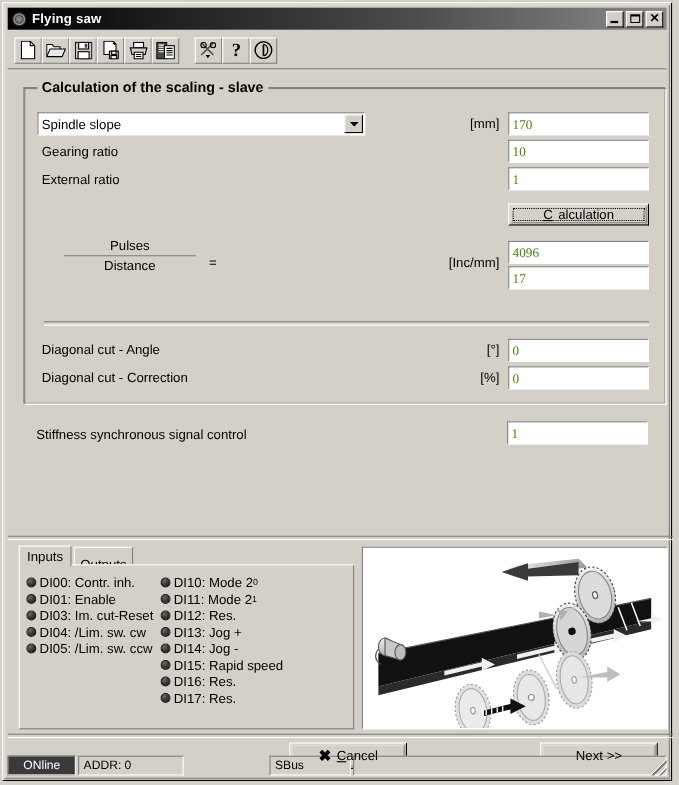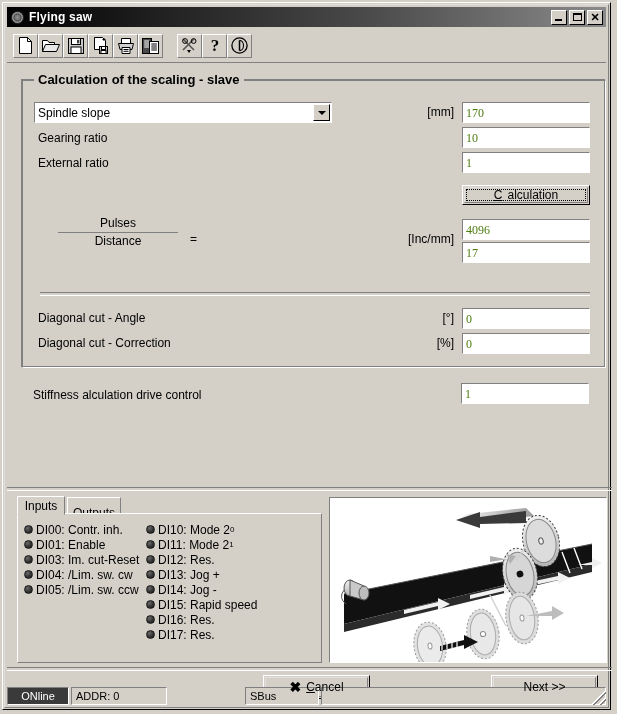--- a/index.html
+++ b/index.html
@@ -381,21 +381,21 @@
 
        <div class="lbl" style="left:16px;top:231px;">Diagonal cut - Angle</div>
        <div class="unit" style="left:370px;top:231px;width:62px;">[°]</div>
        <div class="field" style="left:440px;top:228px;width:128px;height:21px;">0</div>
 
        <div class="lbl" style="left:16px;top:256px;">Diagonal cut - Correction</div>
        <div class="unit" style="left:370px;top:256px;width:62px;">[%]</div>
        <div class="field" style="left:440px;top:253px;width:128px;height:21px;">0</div>
      </div>
 
-     <div class="lbl" style="left:26px;top:323px;">Stiffness alculation drive control</div>
+     <div class="lbl" style="left:26px;top:323px;">Stiffness synchronous signal control</div>
      <div class="field" style="left:454px;top:318px;width:128px;height:21px;">1</div>
 
      <div class="botdiv" style="left:0;top:422px;width:605px;"></div>
 
      <div class="tabpanel">
        <div class="tabstrip">
          <div class="tab active" style="left:0;width:48px;">
            <span>Inputs</span>
          </div>
          <div class="tab" style="left:50px;width:54px;">

